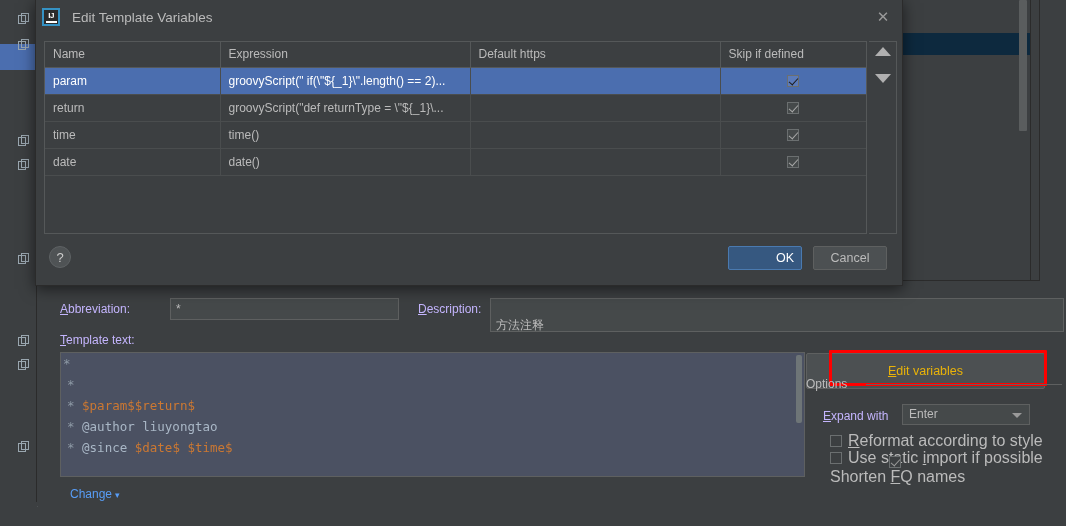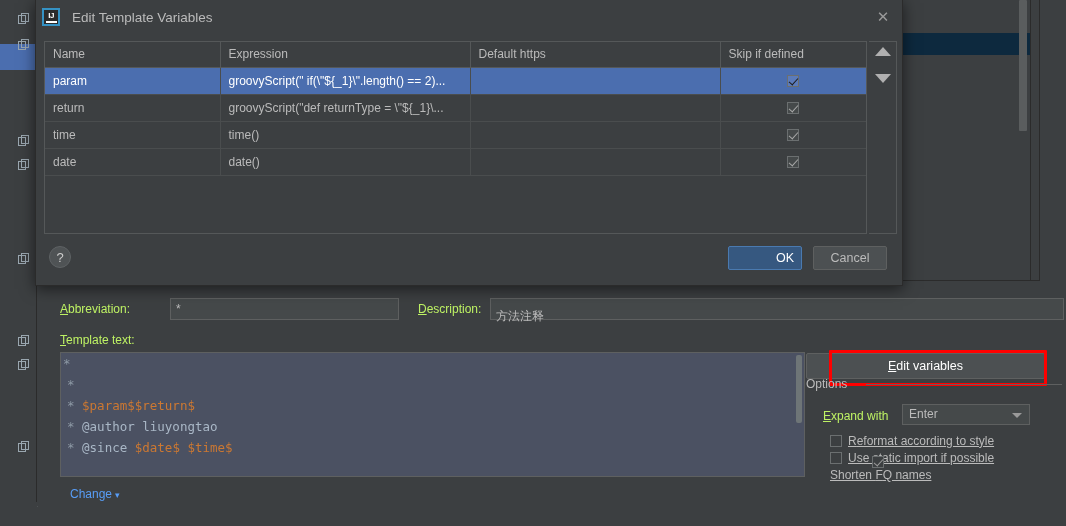--- a/index.html
+++ b/index.html
@@ -65,35 +65,35 @@
     background: #3c3f41; border-top: 1px solid #4e5254;
   }
 
   
   .lt-panel {
     position: absolute; left: 38px; top: 281px;
     width: 1028px; height: 228px;
     background: #3c3f41;
   }
 
-  .field-label { color: #bef264; font-size: 12px; }
+  .field-label { color: #c4b5fd; font-size: 12px; }
   .field-label u { text-decoration: underline; }
 
   .abbrev-row { position: absolute; left: 22px; top: 17px; width: 1000px; height: 22px; }
   .lbl-abbrev { position: absolute; left: 0; top: 4px; }
   .in-abbrev {
     position: absolute; left: 110px; top: 0; width: 229px; height: 22px;
     background: #45494a; border: 1px solid #5e6060; color: #bbbbbb;
     font-size: 12px; padding: 0 5px; line-height: 20px;
   }
   .lbl-desc { position: absolute; left: 358px; top: 4px; }
   .in-desc {
     position: absolute; left: 430px; top: 0; width: 574px; height: 22px;
     background: #45494a; border: 1px solid #5e6060; color: #bbbbbb;
-    font-size: 12px; padding: 7px 5px; line-height: 20px;
+    font-size: 12px; padding: 16px 5px; line-height: 20px;
   }
 
   .lbl-template { position: absolute; left: 22px; top: 52px; }
 
   .tpl-editor {
     position: absolute; left: 22px; top: 71px;
     width: 745px; height: 125px;
     background: #4b5162; border: 1px solid #5e6060;
     overflow: hidden;
     font-family: "DejaVu Sans Mono", monospace;
@@ -108,23 +108,23 @@
   .tpl-scroll {
     position: absolute; right: 2px; top: 2px; width: 6px; height: 68px;
     background: #6e7577; border-radius: 2px;
   }
 
   
   .btn-editvars-wrap {
     position: absolute; left: 768px; top: 72px; width: 239px; height: 26px;
   }
   .btn-editvars {
-    position: absolute; left: 0; top: 0; width: 239px; height: 26px;
+    position: absolute; left: 0; top: 0; width: 239px; height: 36px;
     background: #4c5052; border: 1px solid #5e6060; border-radius: 2px;
-    color: #ffffff; font-size: 12.5px;
+    color: #eab308; font-size: 12.5px;
     display: flex; align-items: center; justify-content: center;
   }
   .red-box {
     position: absolute; left: 23px; top: -3px; width: 218px; height: 36px;
     border: 3px solid #ff0000; border-radius: 1px; pointer-events: none;
   }
 
   .opt-title { position: absolute; left: 768px; top: 96px; color: #bbbbbb; font-size: 12px; }
   .opt-rule {
     position: absolute; left: 828px; top: 103px; width: 196px; height: 1px;
@@ -144,21 +144,21 @@
   .opt-check { position: absolute; left: 792px; height: 17px; display: flex; align-items: center; }
   .cbox {
     width: 12px; height: 12px; border: 1px solid #6b6f70; background: #3c3f41;
     display: inline-block; position: relative; margin-right: 6px; flex: none;
   }
   .cbox.checked::after {
     content: ""; position: absolute; left: 3px; top: 0px;
     width: 4px; height: 8px; border: solid #9a9a9a;
     border-width: 0 1.6px 1.6px 0; transform: rotate(42deg);
   }
-  .opt-check span.txt { color: #bbbbbb; font-size: 12px; text-decoration: underline; }
+  .opt-check span.txt { color: #bbbbbb; font-size: 16px; }
 
   .applic-bar {
     position: absolute; left: 22px; top: 202px; width: 1002px; height: 22px;
     display: flex; align-items: center;
   }
   .applic-text { color: #aaaaaa; font-size: 12px; }
   .applic-change { color: #589df6; font-size: 12px; margin-left: 10px; }
   .applic-change .chev { font-size: 9px; margin-left: 3px; }
 
   .watermark {

